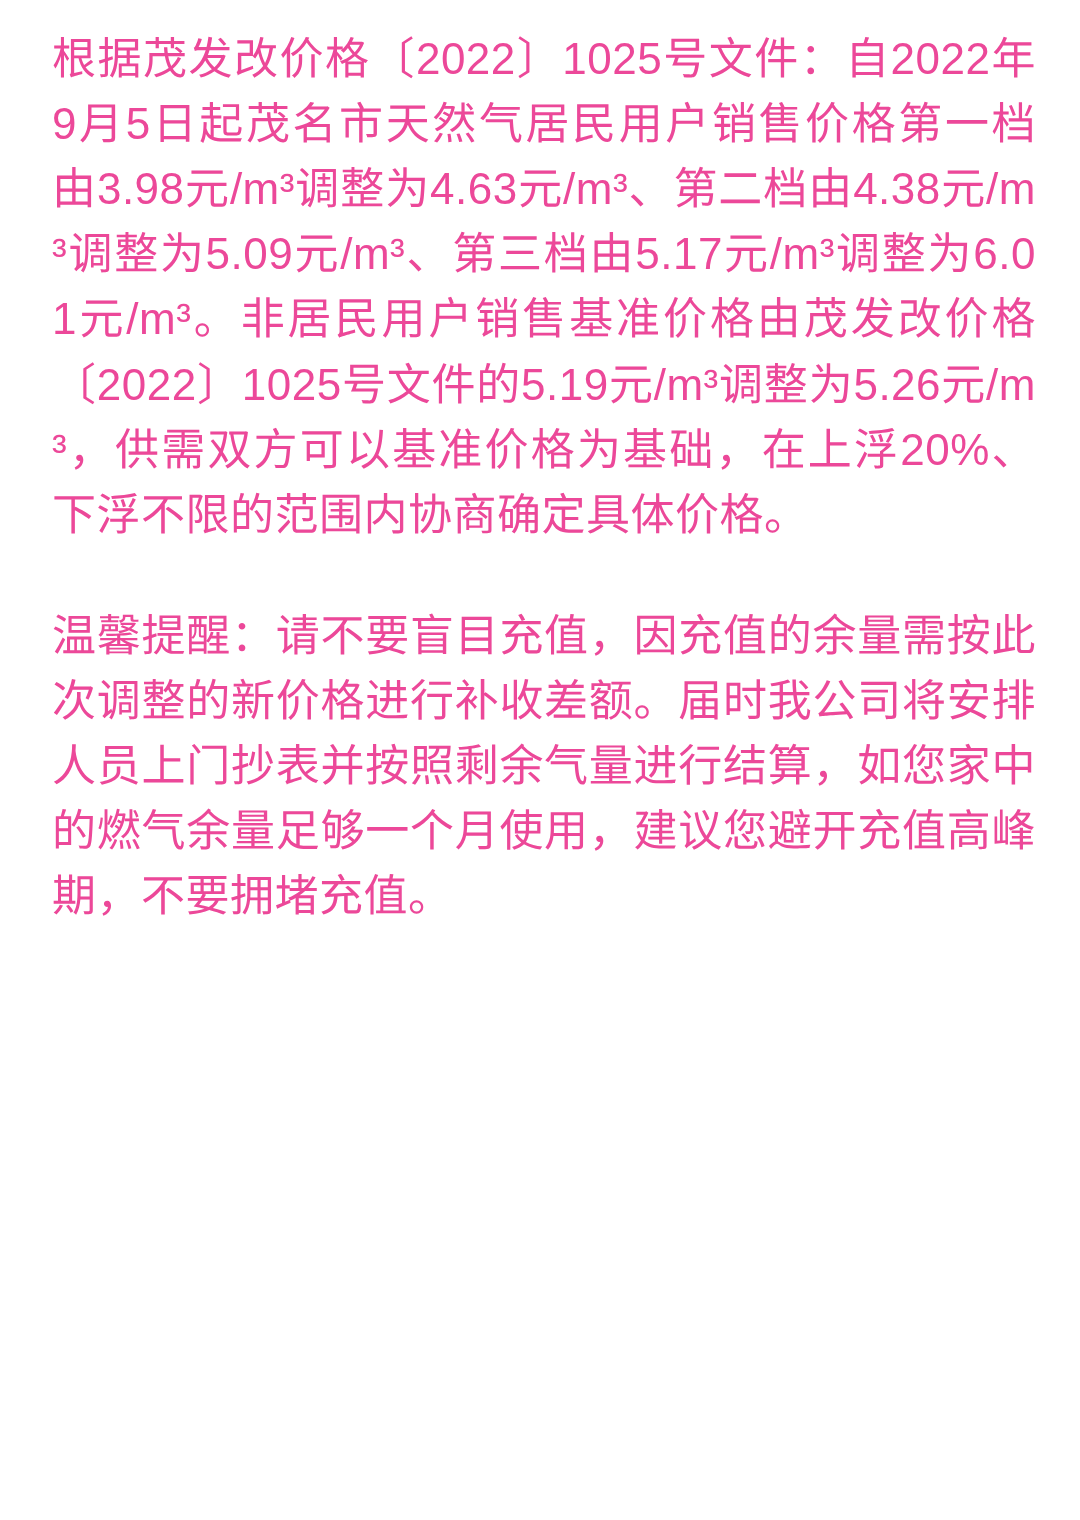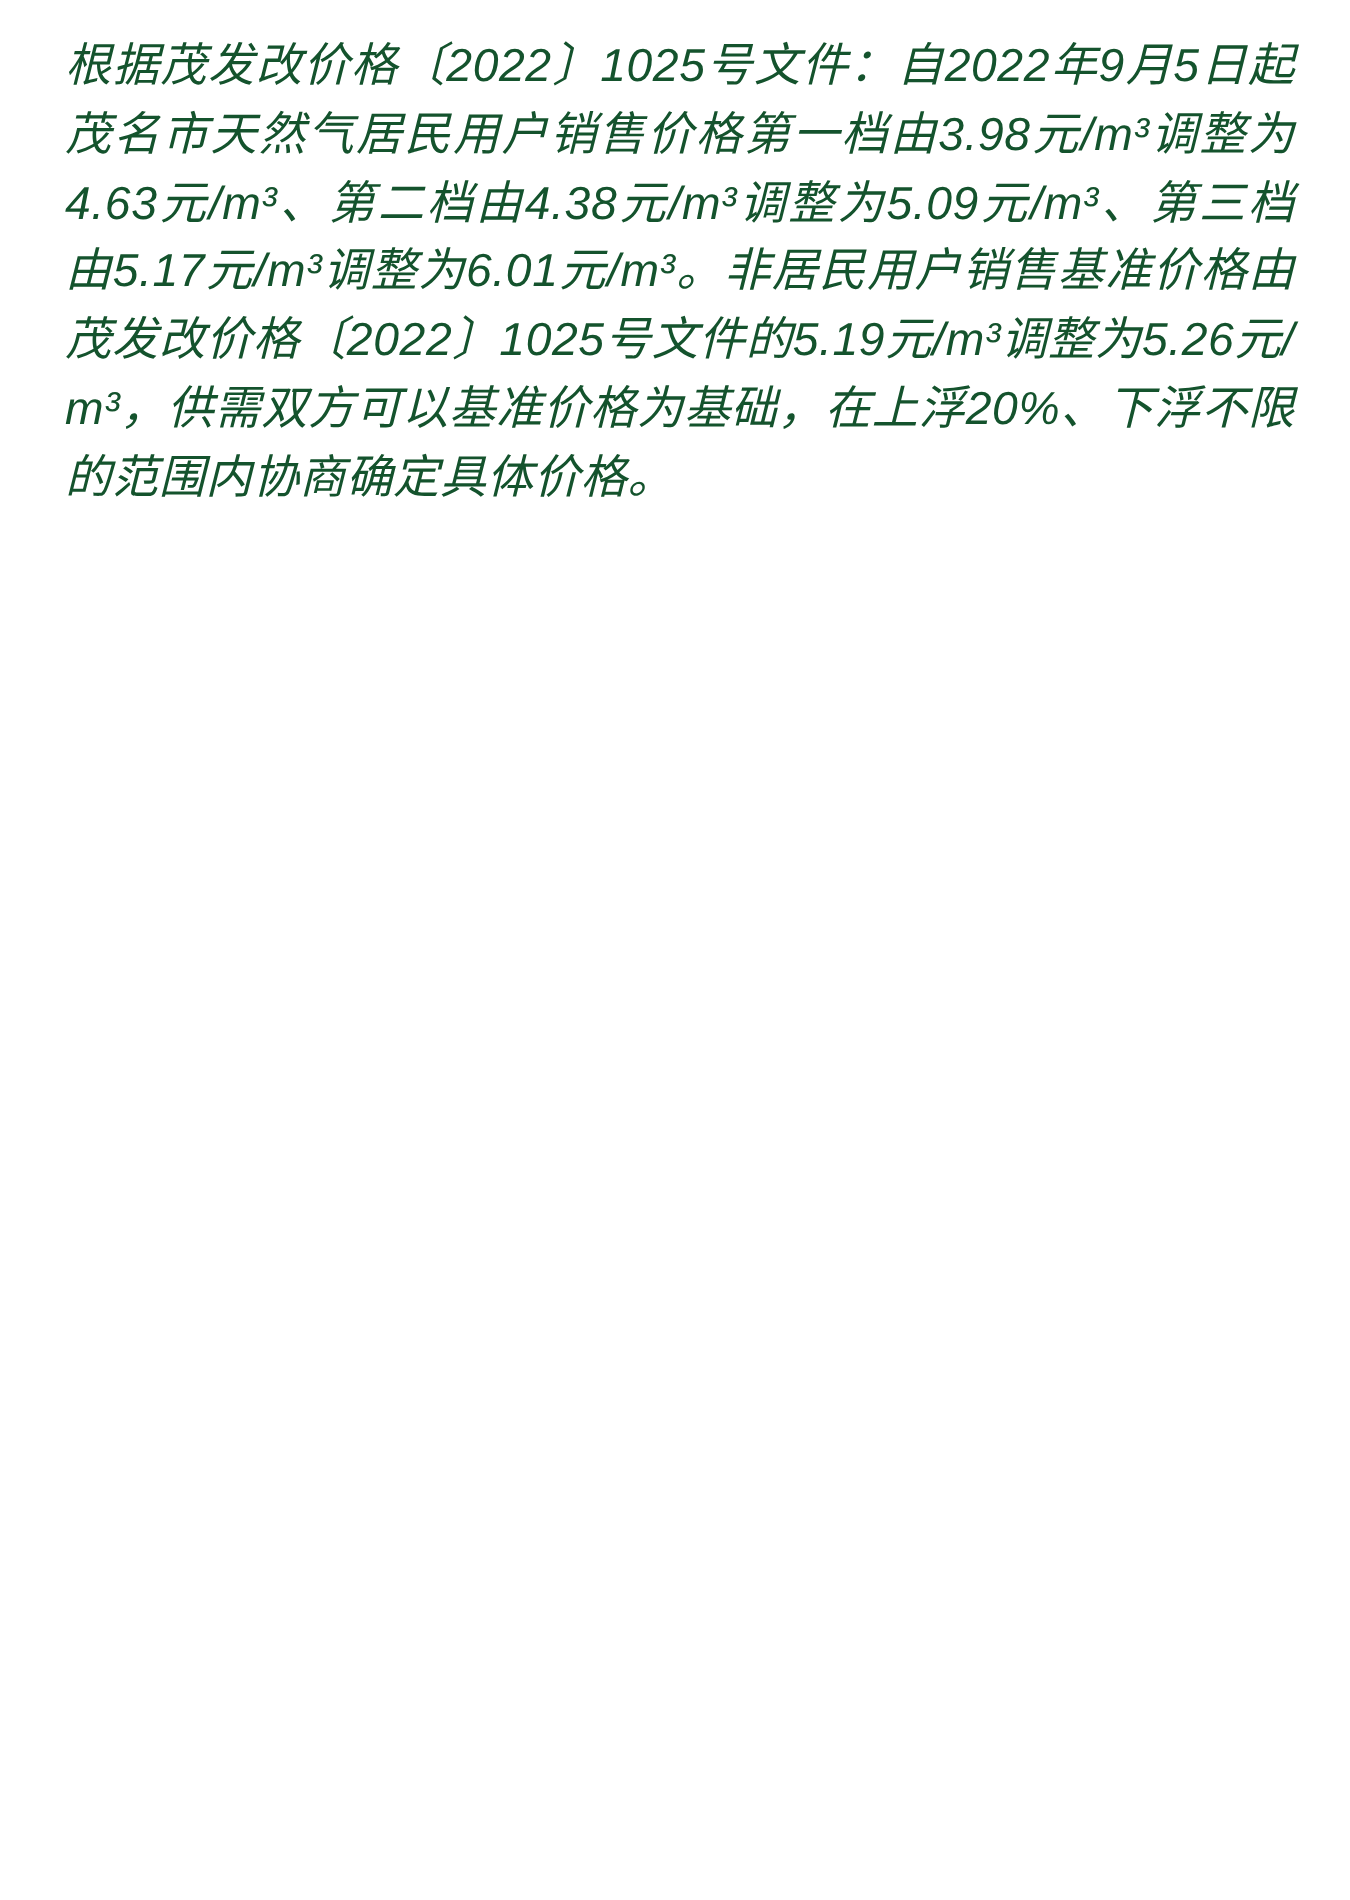--- a/index.html
+++ b/index.html
@@ -14,32 +14,32 @@
     overflow: hidden;
   }
   .page {
     box-sizing: border-box;
     width: 1080px;
     height: 1520px;
     background: #ffffff;
     padding: 26px 44px 0 52px;
   }
   .para {
-    color: #14532d;
-    font-size: 37px;
+    color: #ec4899;
+    font-size: 44px;
     line-height: 1.48;
     letter-spacing: 0.5px;
     text-align: justify;
     text-justify: inter-character;
     word-break: break-all;
     margin: 0;
-    font-style: italic;
   }
   .para + .para {
     margin-top: 56px;
   }
 </style>
 </head>
 <body>
 
 <div class="page">
   <p class="para">根据茂发改价格〔2022〕1025号文件：自2022年9月5日起茂名市天然气居民用户销售价格第一档由3.98元/m³调整为4.63元/m³、第二档由4.38元/m³调整为5.09元/m³、第三档由5.17元/m³调整为6.01元/m³。非居民用户销售基准价格由茂发改价格〔2022〕1025号文件的5.19元/m³调整为5.26元/m³，供需双方可以基准价格为基础，在上浮20%、下浮不限的范围内协商确定具体价格。</p>
+  <p class="para">温馨提醒：请不要盲目充值，因充值的余量需按此次调整的新价格进行补收差额。届时我公司将安排人员上门抄表并按照剩余气量进行结算，如您家中的燃气余量足够一个月使用，建议您避开充值高峰期，不要拥堵充值。</p>
 </div>
 
 </body></html>

